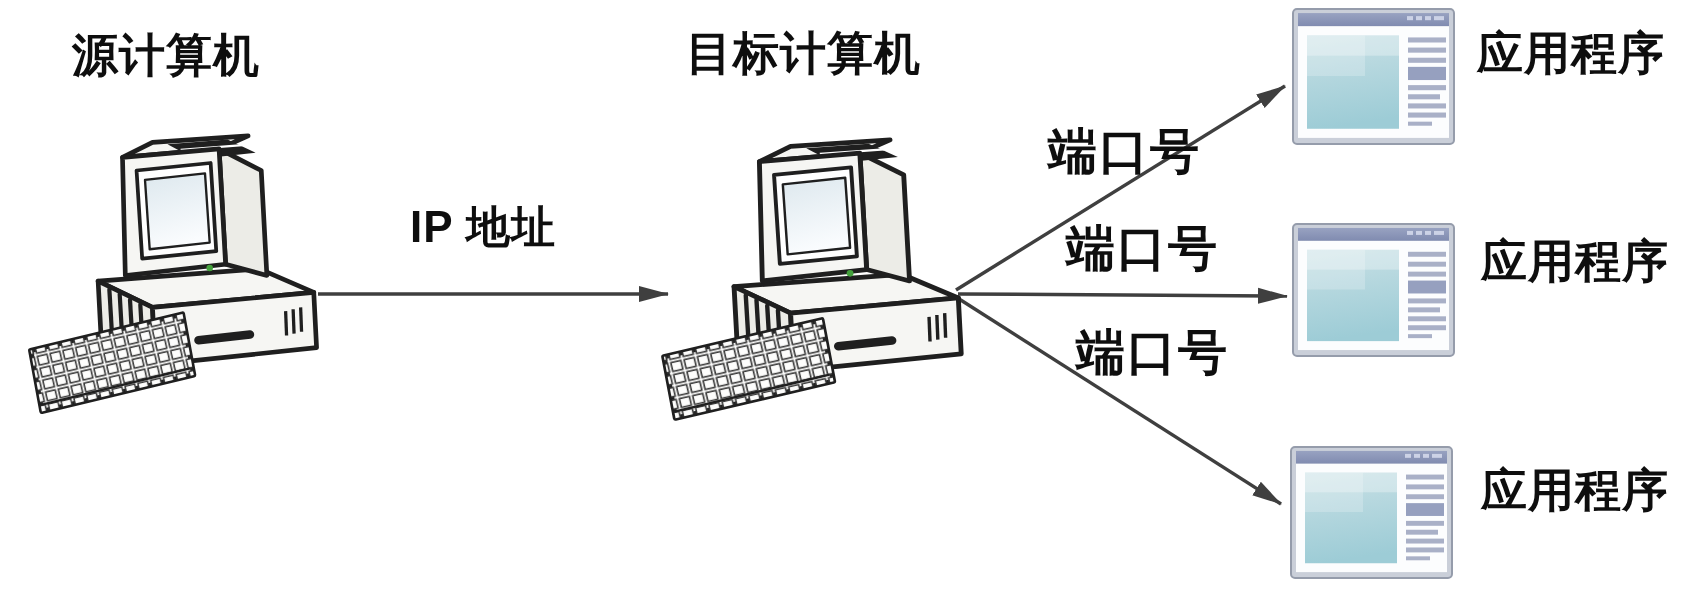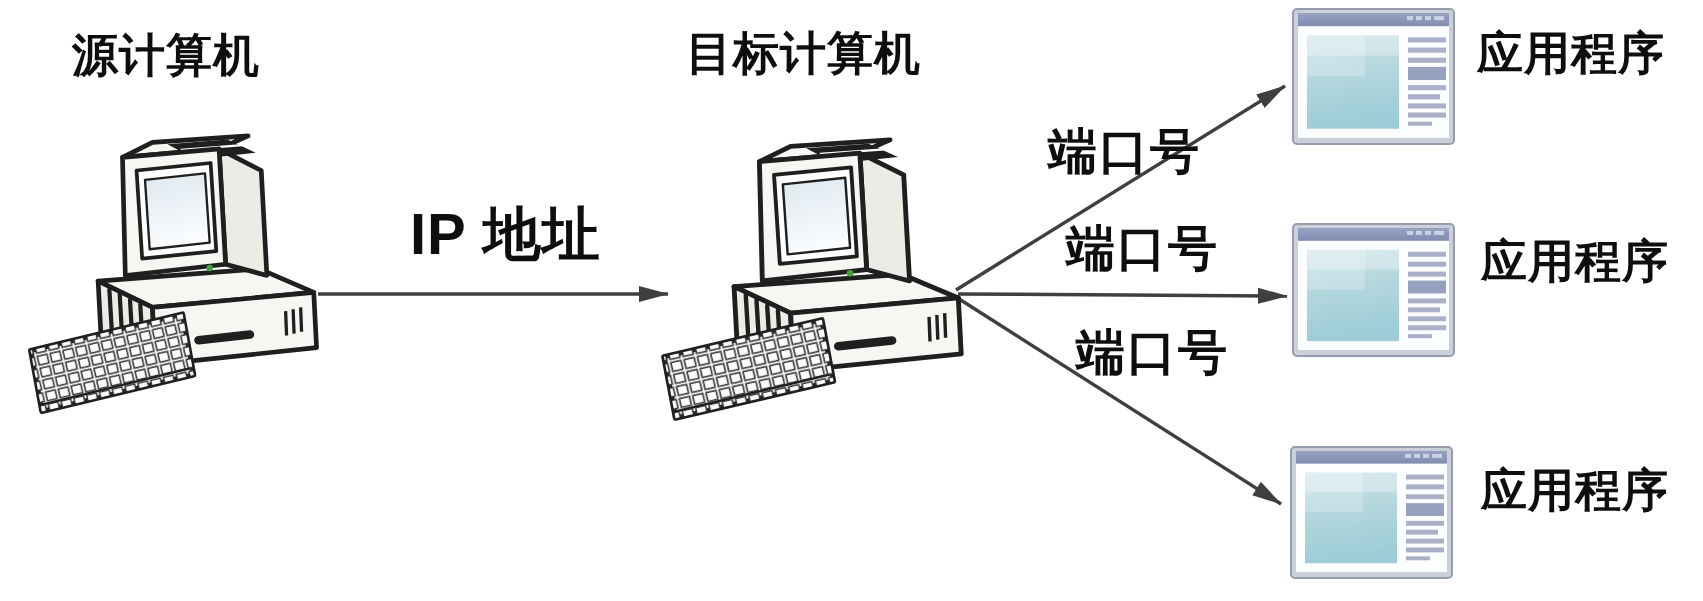--- a/index.html
+++ b/index.html
@@ -13,21 +13,21 @@
   }
   .abs { position: absolute; }
   .lbl {
     position: absolute;
     color: var(--text, #111);
     white-space: nowrap;
     line-height: 1;
     font-weight: 700;
   }
   .lbl.big  { font-size: 46px; letter-spacing: 1px; }
-  .lbl.mid  { font-size: 58px; letter-spacing: 1px; }
+  .lbl.mid  { font-size: 44px; letter-spacing: 1px; }
   .lbl.port { font-size: 49px; letter-spacing: 2px; }
 </style>
 </head>
 <body>
 
 <div class="canvas">
 
   <svg class="abs" style="left:0;top:0" width="1703" height="601" viewBox="0 0 1703 601">
     <defs>
       <marker id="ah" markerUnits="userSpaceOnUse" markerWidth="34" markerHeight="20" refX="29" refY="9" orient="auto">

